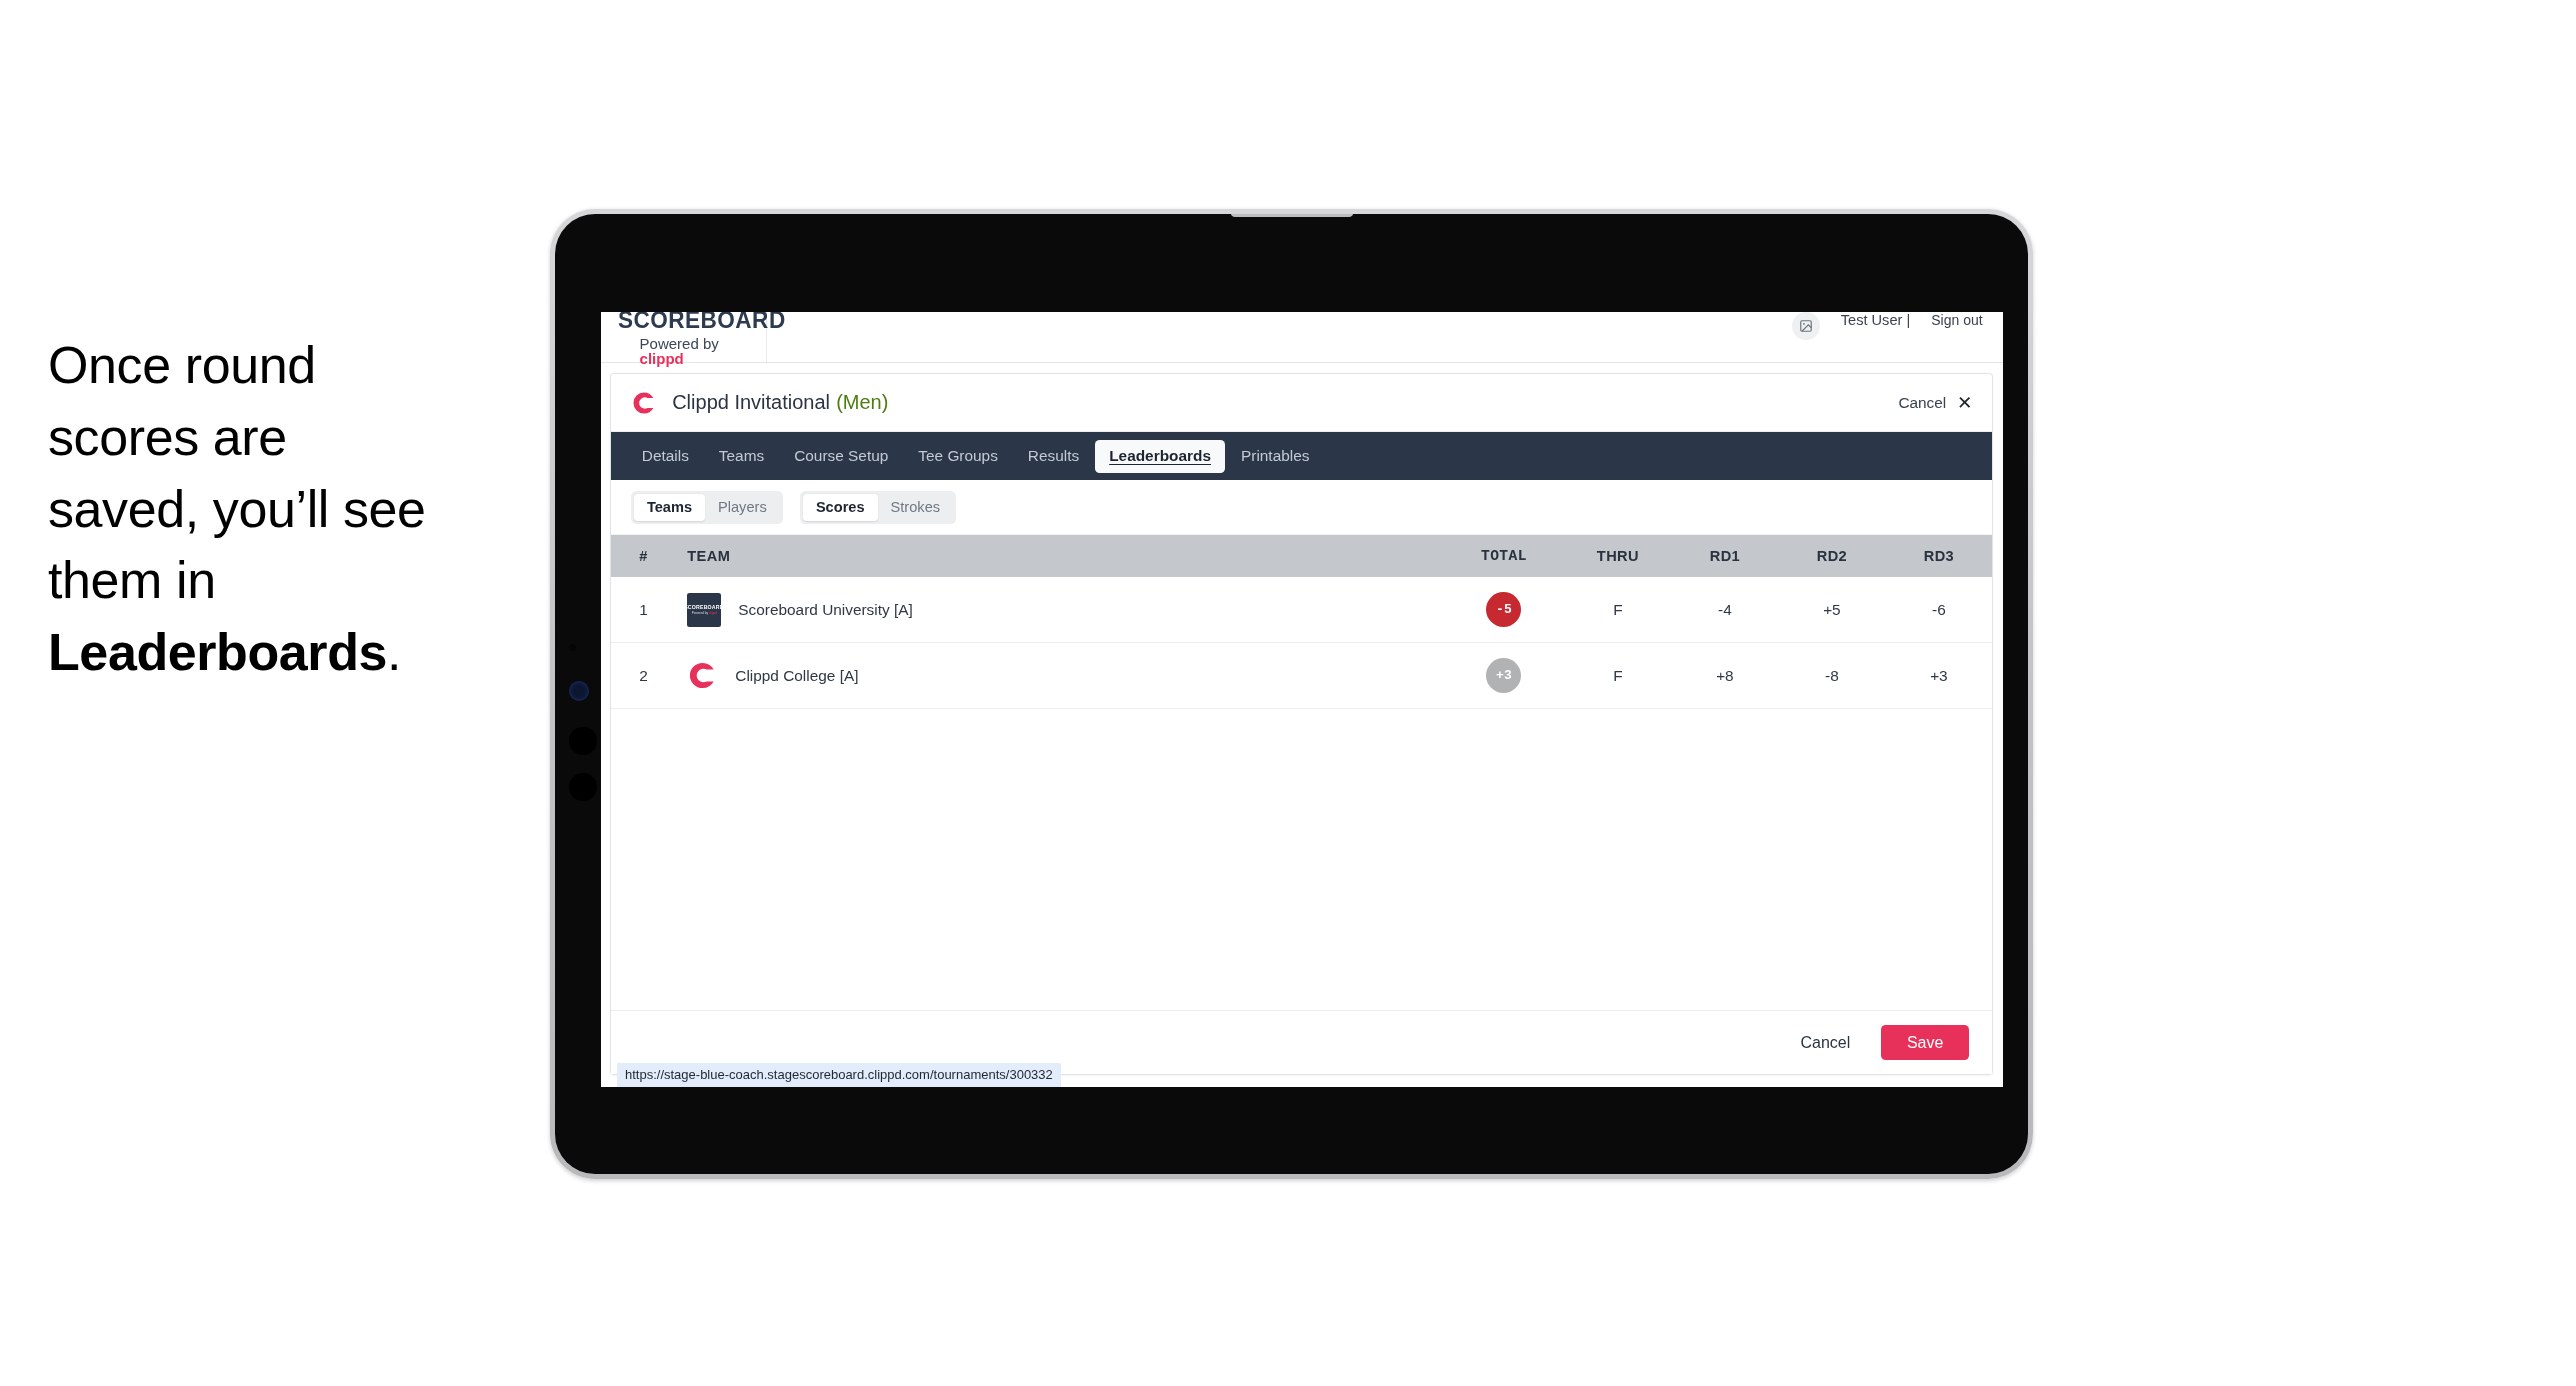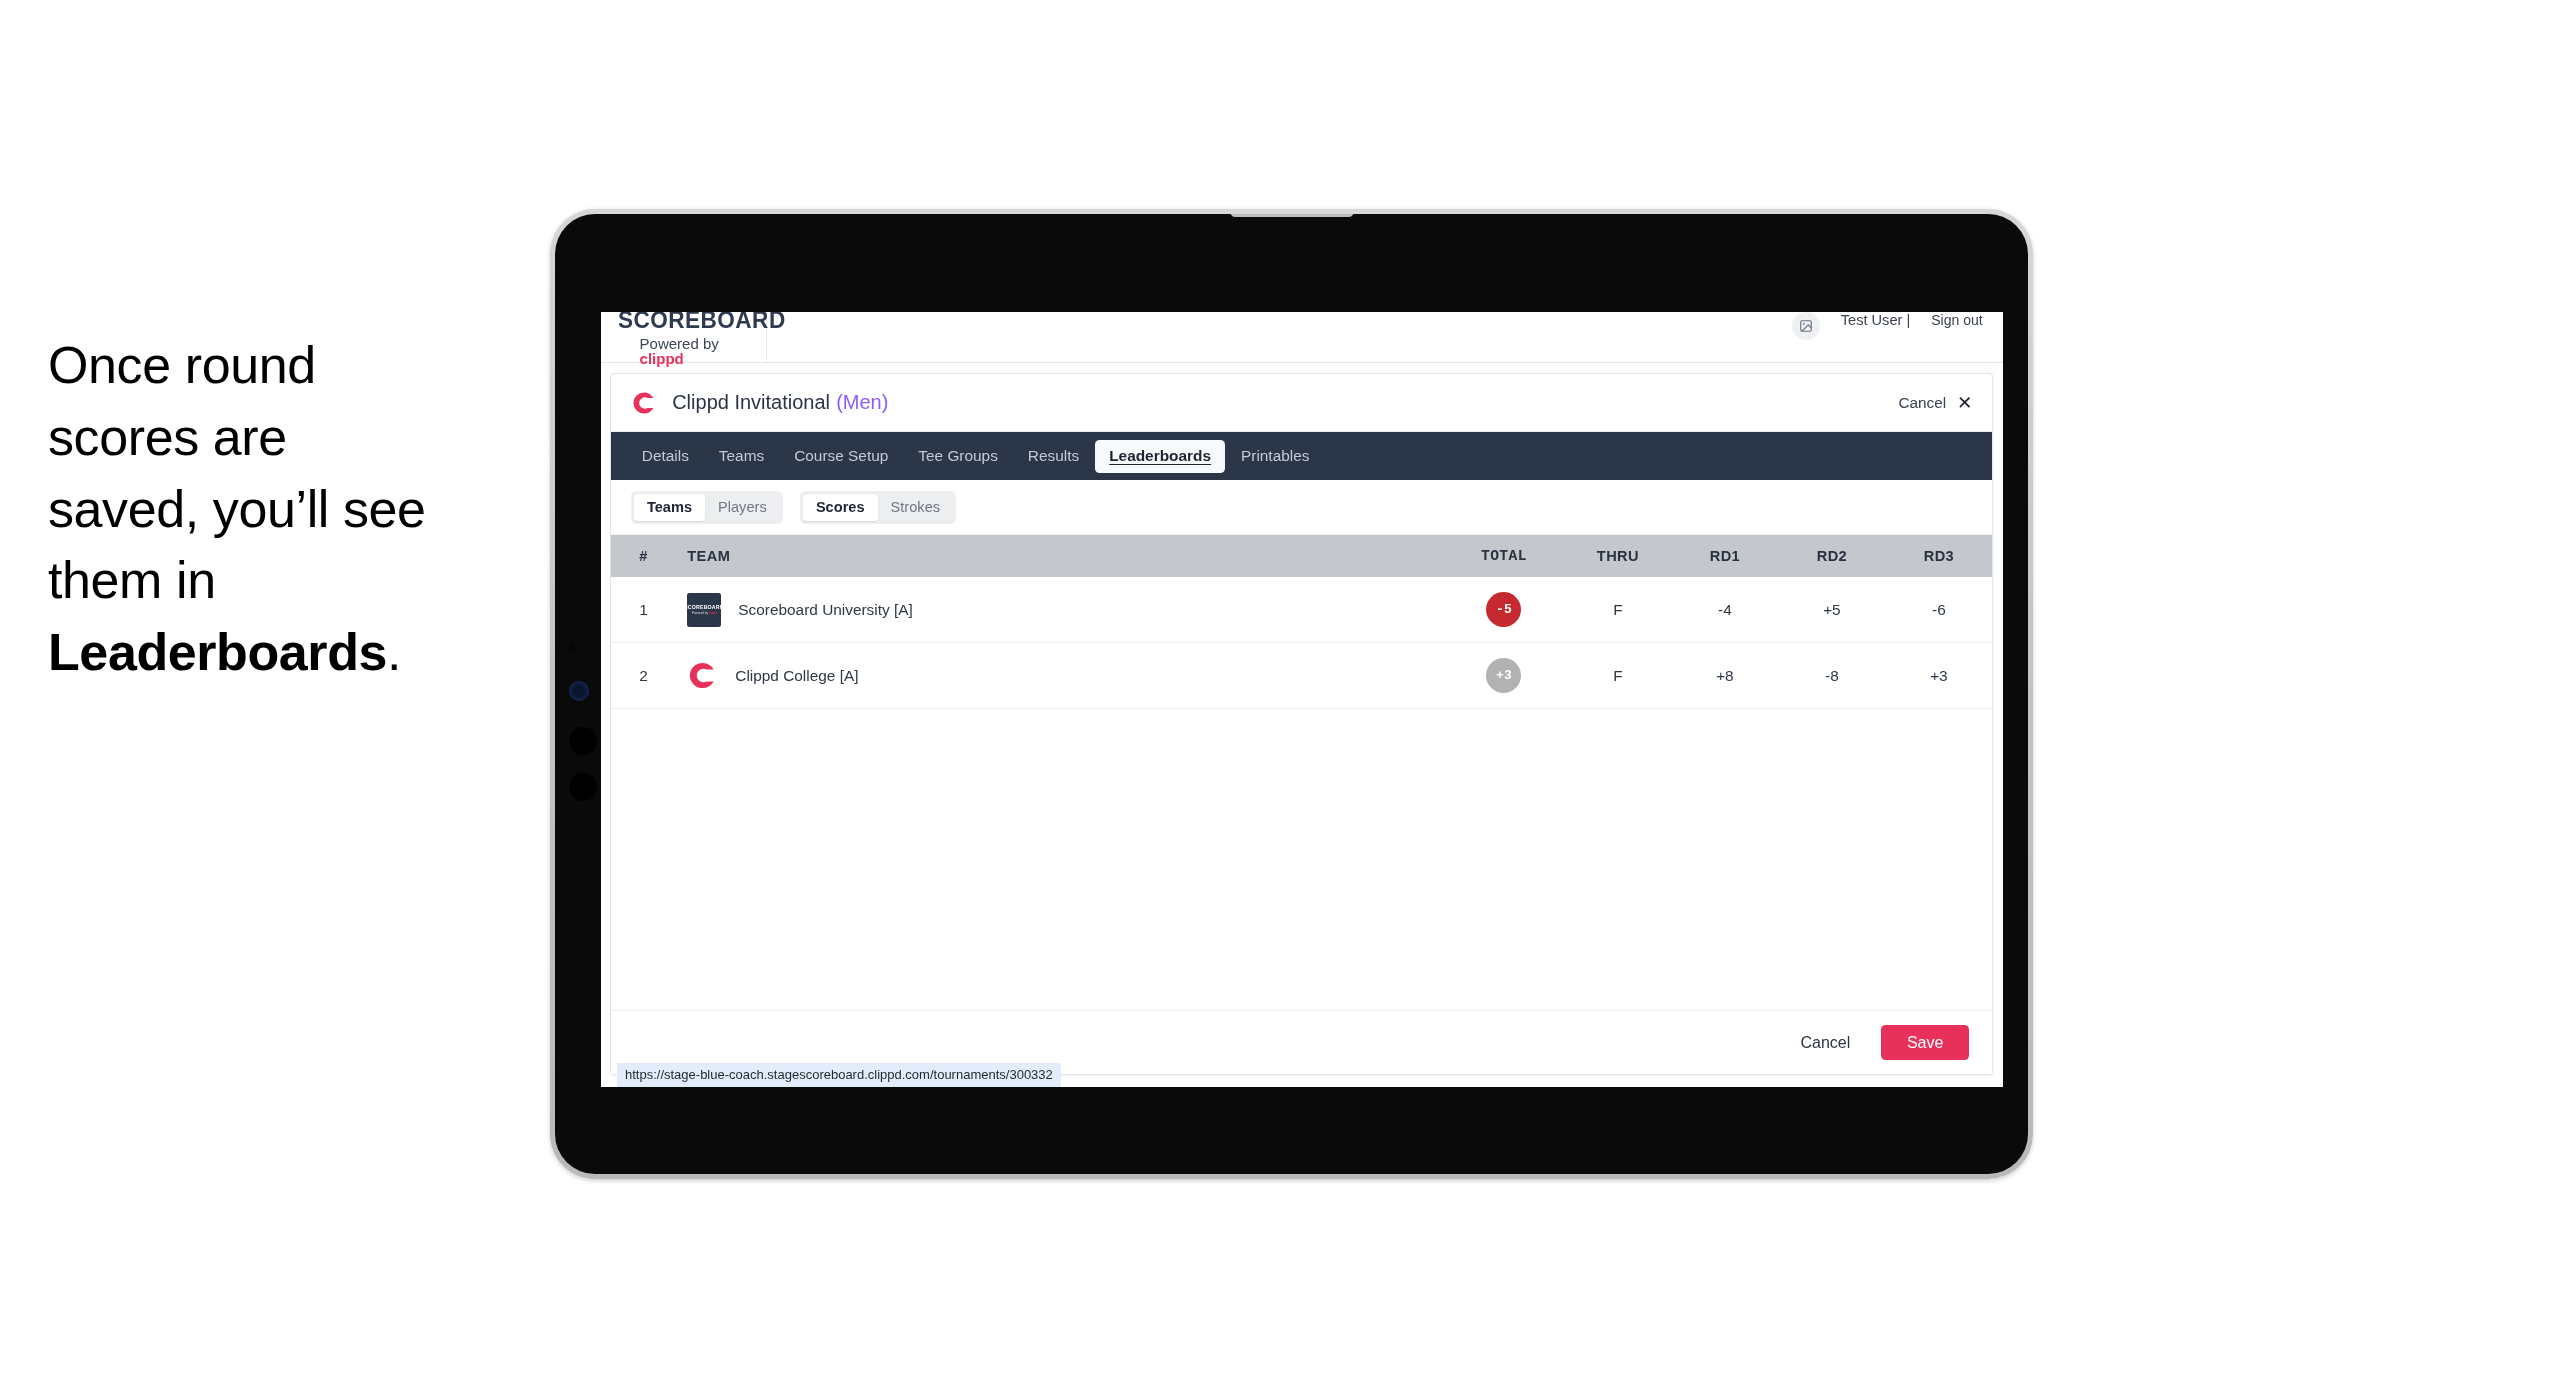--- a/index.html
+++ b/index.html
@@ -120,21 +120,21 @@
   }
   .modal-head {
     height: 58px; display: flex; align-items: center;
     padding: 0 20px; border-bottom: 0.8px solid #eceef1;
   }
   .logo-c {
     width: 26px; height: 26px; margin-right: 15.4px;
     display: flex; align-items: center; justify-content: center;
   }
   .modal-title { font-size: 20px; color: #2b3443; font-weight: 400; }
-  .modal-title .muted { color: #8b5cf6; margin-left: 6.1px; }
+  .modal-title .muted { color: #4d7c0f; margin-left: 6.1px; }
   .modal-head-right { margin-left: auto; display: flex; align-items: center; gap: 10.7px; cursor: pointer; }
   .cancel-text { font-size: 15.4px; color: #3a4250; }
   .x-icon { font-size: 18.4px; color: #20262f; line-height: 1; }
 
   
   .subnav {
     background: #2b3648; height: 48px;
     display: flex; align-items: center; padding: 0 17px; gap: 2px;
   }
   .subnav-item {

